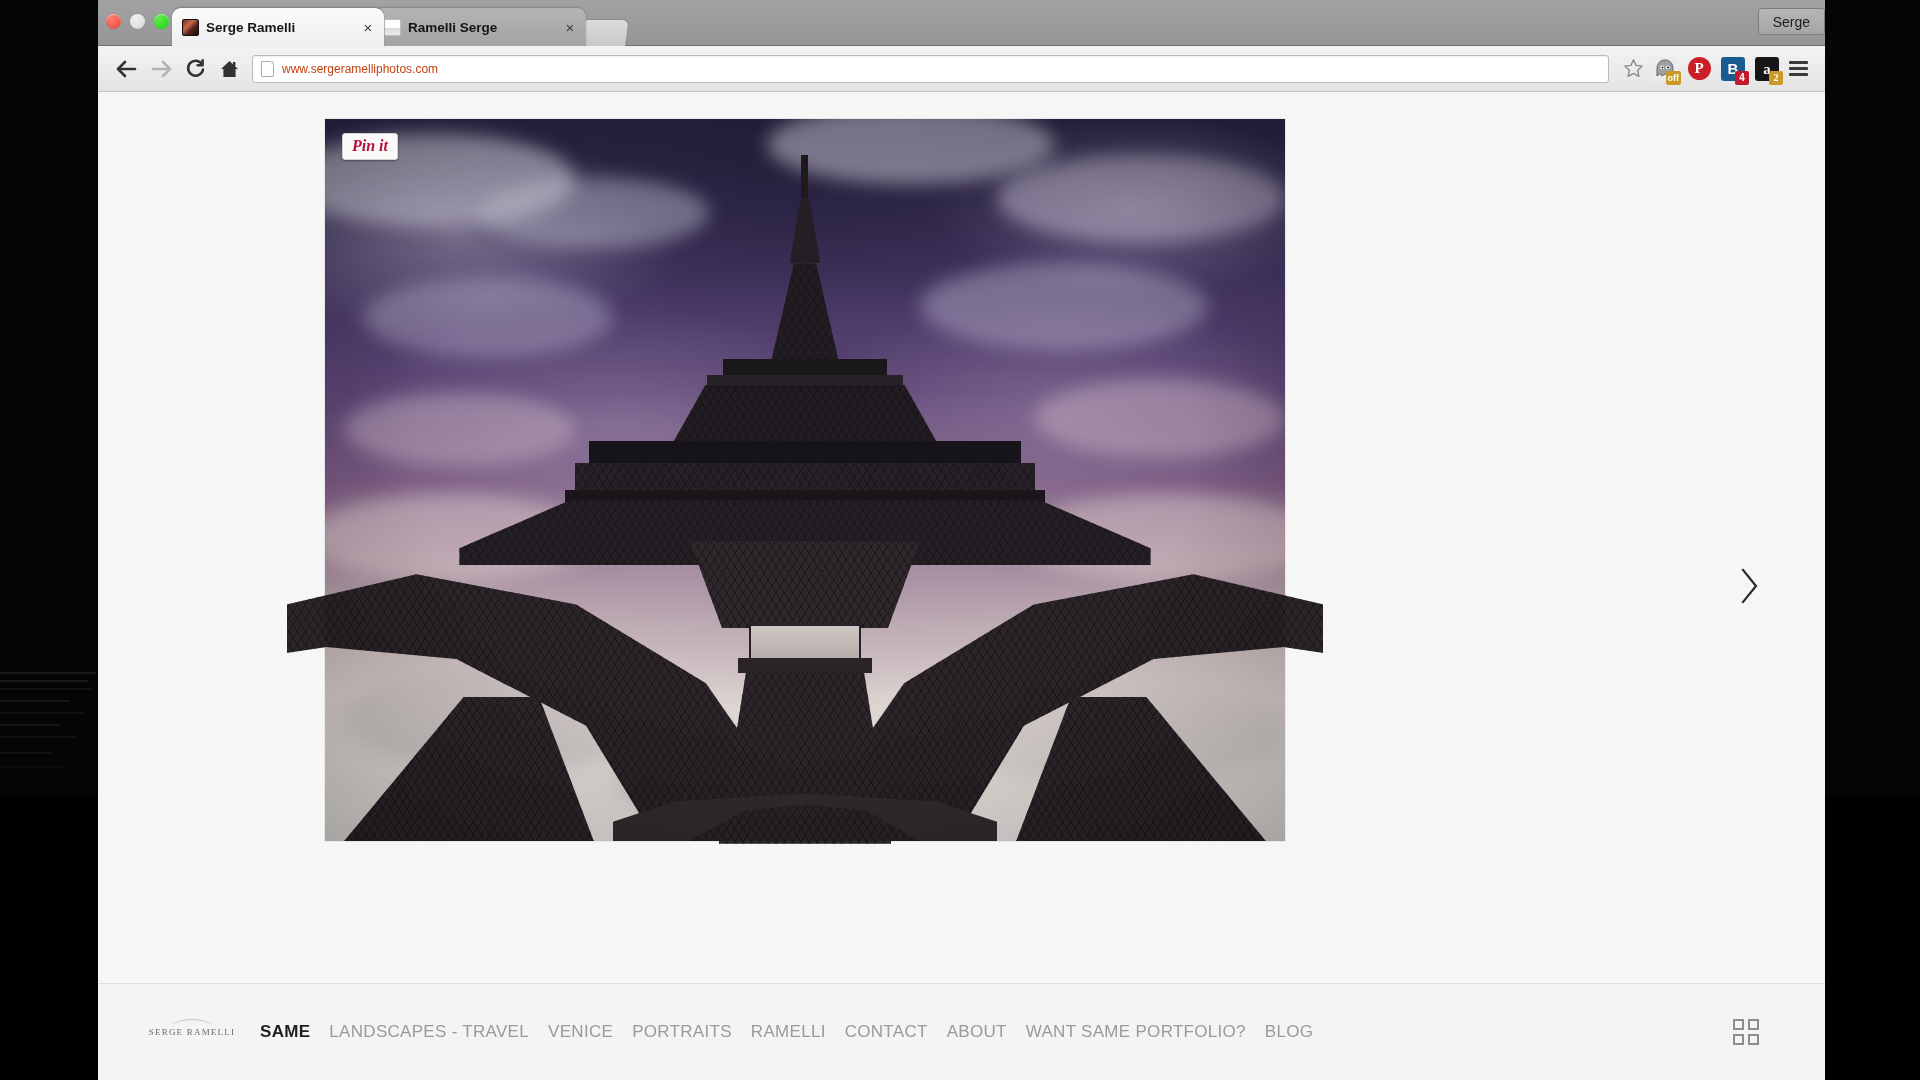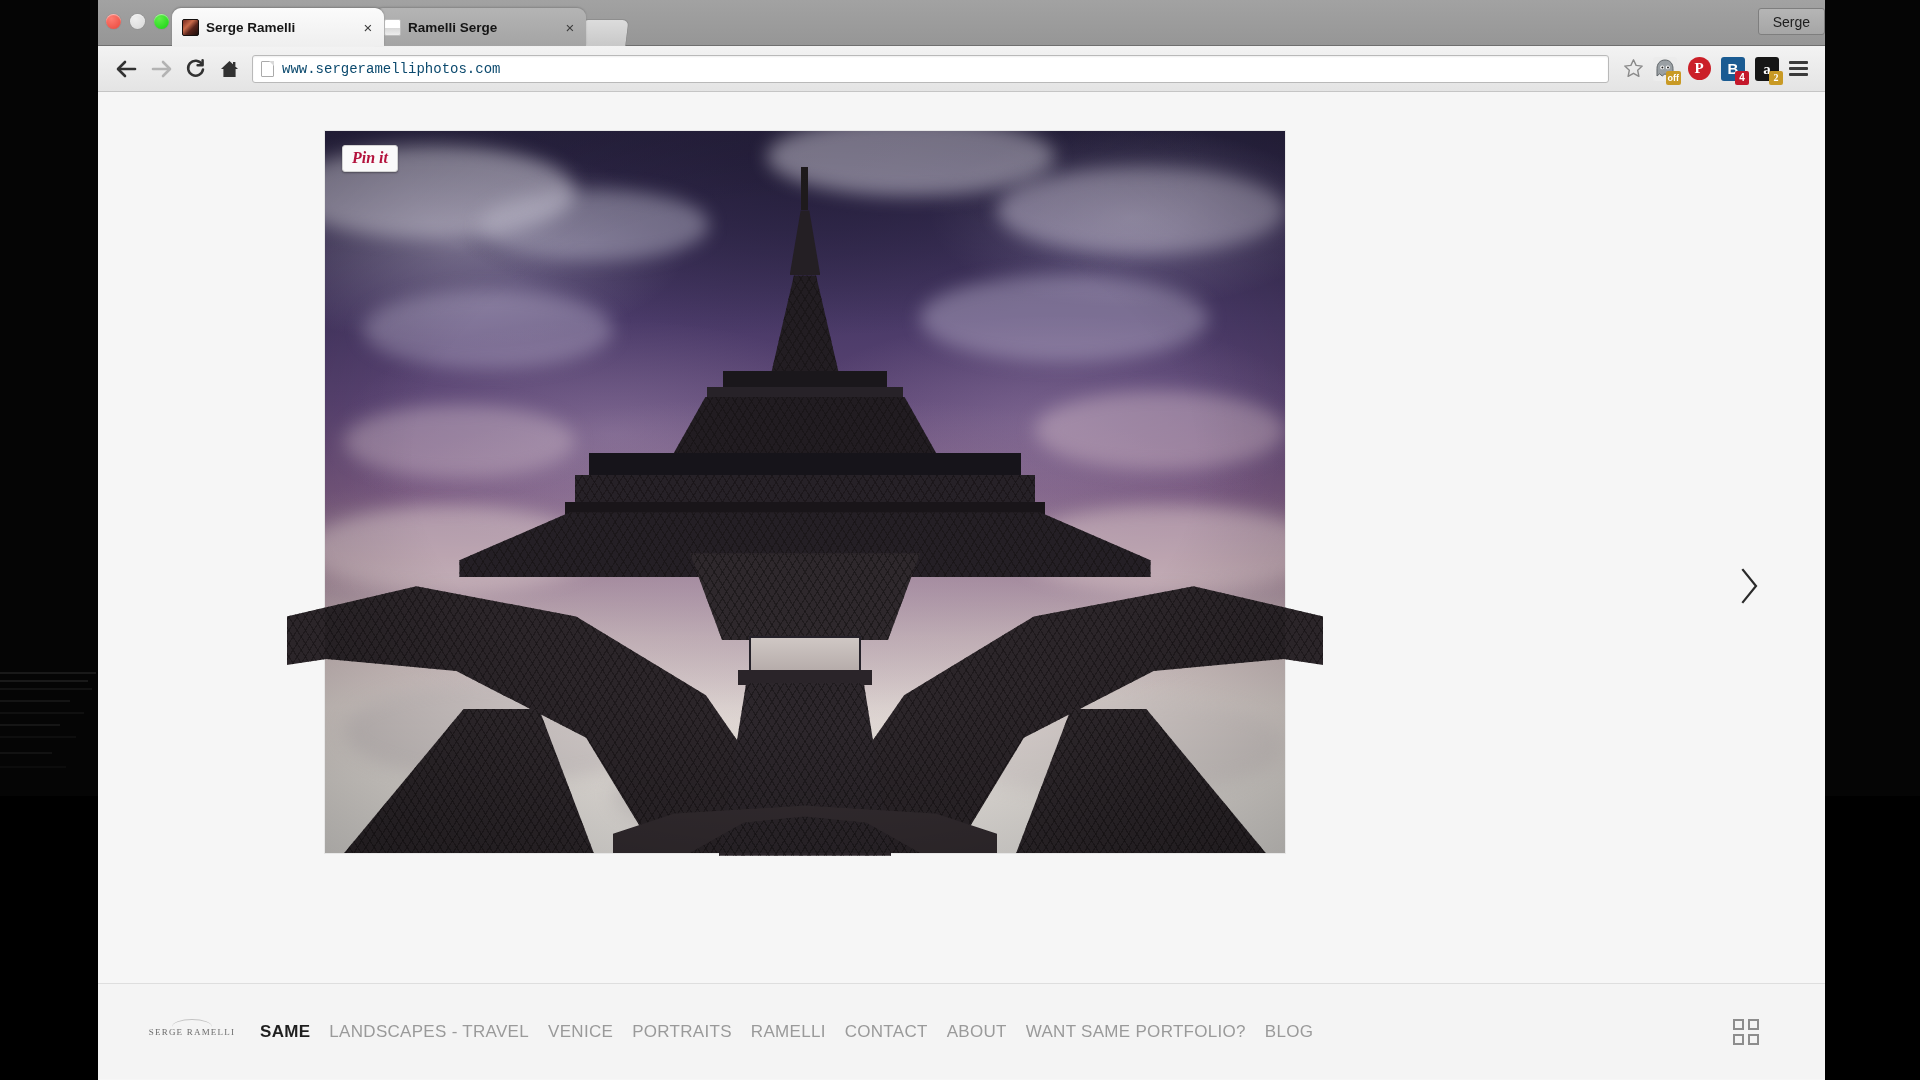--- a/index.html
+++ b/index.html
@@ -81,21 +81,21 @@
   .omnibox {
     flex:1; height:28px; margin:0 10px 0 6px;
     background:#fff; border:1px solid #b9b9b9; border-radius:3px;
     display:flex; align-items:center; padding:0 8px;
     box-shadow:inset 0 1px 2px rgba(0,0,0,.07);
   }
   .page-icon { width:13px; height:16px; flex:none; margin-right:8px;
     background:#fff; border:1px solid #aaa; border-radius:1px; position:relative; }
   .page-icon:after { content:""; position:absolute; right:-1px; top:-1px;
     border-width:0 5px 5px 0; border-style:solid; border-color:transparent #d9d9d9 transparent transparent; }
-  .url { font-size:14px; color:#0c4a6e; white-space:nowrap;font-family:Liberation Mono, monospace; }
+  .url { font-size:12px; color:#c2410c; white-space:nowrap; }
 
   .star { width:28px; flex:none; display:flex; align-items:center; justify-content:center; }
 
   .exts { display:flex; align-items:center; gap:10px; margin-left:6px; flex:none; }
   .ext { position:relative; width:24px; height:24px; border-radius:3px; flex:none; }
   .ext-badge {
     position:absolute; right:-4px; bottom:-4px; min-width:14px; height:14px; padding:0 2px;
     border-radius:2px; font-size:10px; line-height:14px; text-align:center;
     color:#fff; font-weight:bold;
   }
@@ -111,21 +111,21 @@
            font-family:"Liberation Serif", serif; }
   .ext-a .b { background:#c99a25; }
 
   .hamburger { width:30px; flex:none; display:flex; flex-direction:column; gap:3px; align-items:center; margin-left:4px; }
   .hamburger i { display:block; width:19px; height:3px; background:#3a3a3a; border-radius:1px; }
 
   
   .viewport { position:relative; height:calc(1080px - 93px); background:#f6f6f6; overflow:hidden; }
 
   .photo-wrap {
-    position:absolute; left:227px; top:39px; width:960px; height:722px;
+    position:absolute; left:227px; top:27px; width:960px; height:722px;
     background:#4c1d95;
     box-shadow:0 0 0 1px rgba(0,0,0,.06);
   }
 
   
   .sky {
     position:absolute; inset:0; overflow:hidden;
     background:
       radial-gradient(ellipse 58% 34% at 50% 4%,   rgba(36,30,58,.95) 0%, rgba(36,30,58,0) 72%),
       radial-gradient(ellipse 34% 20% at 14% 16%,  rgba(214,210,226,.40) 0%, rgba(214,210,226,0) 70%),

